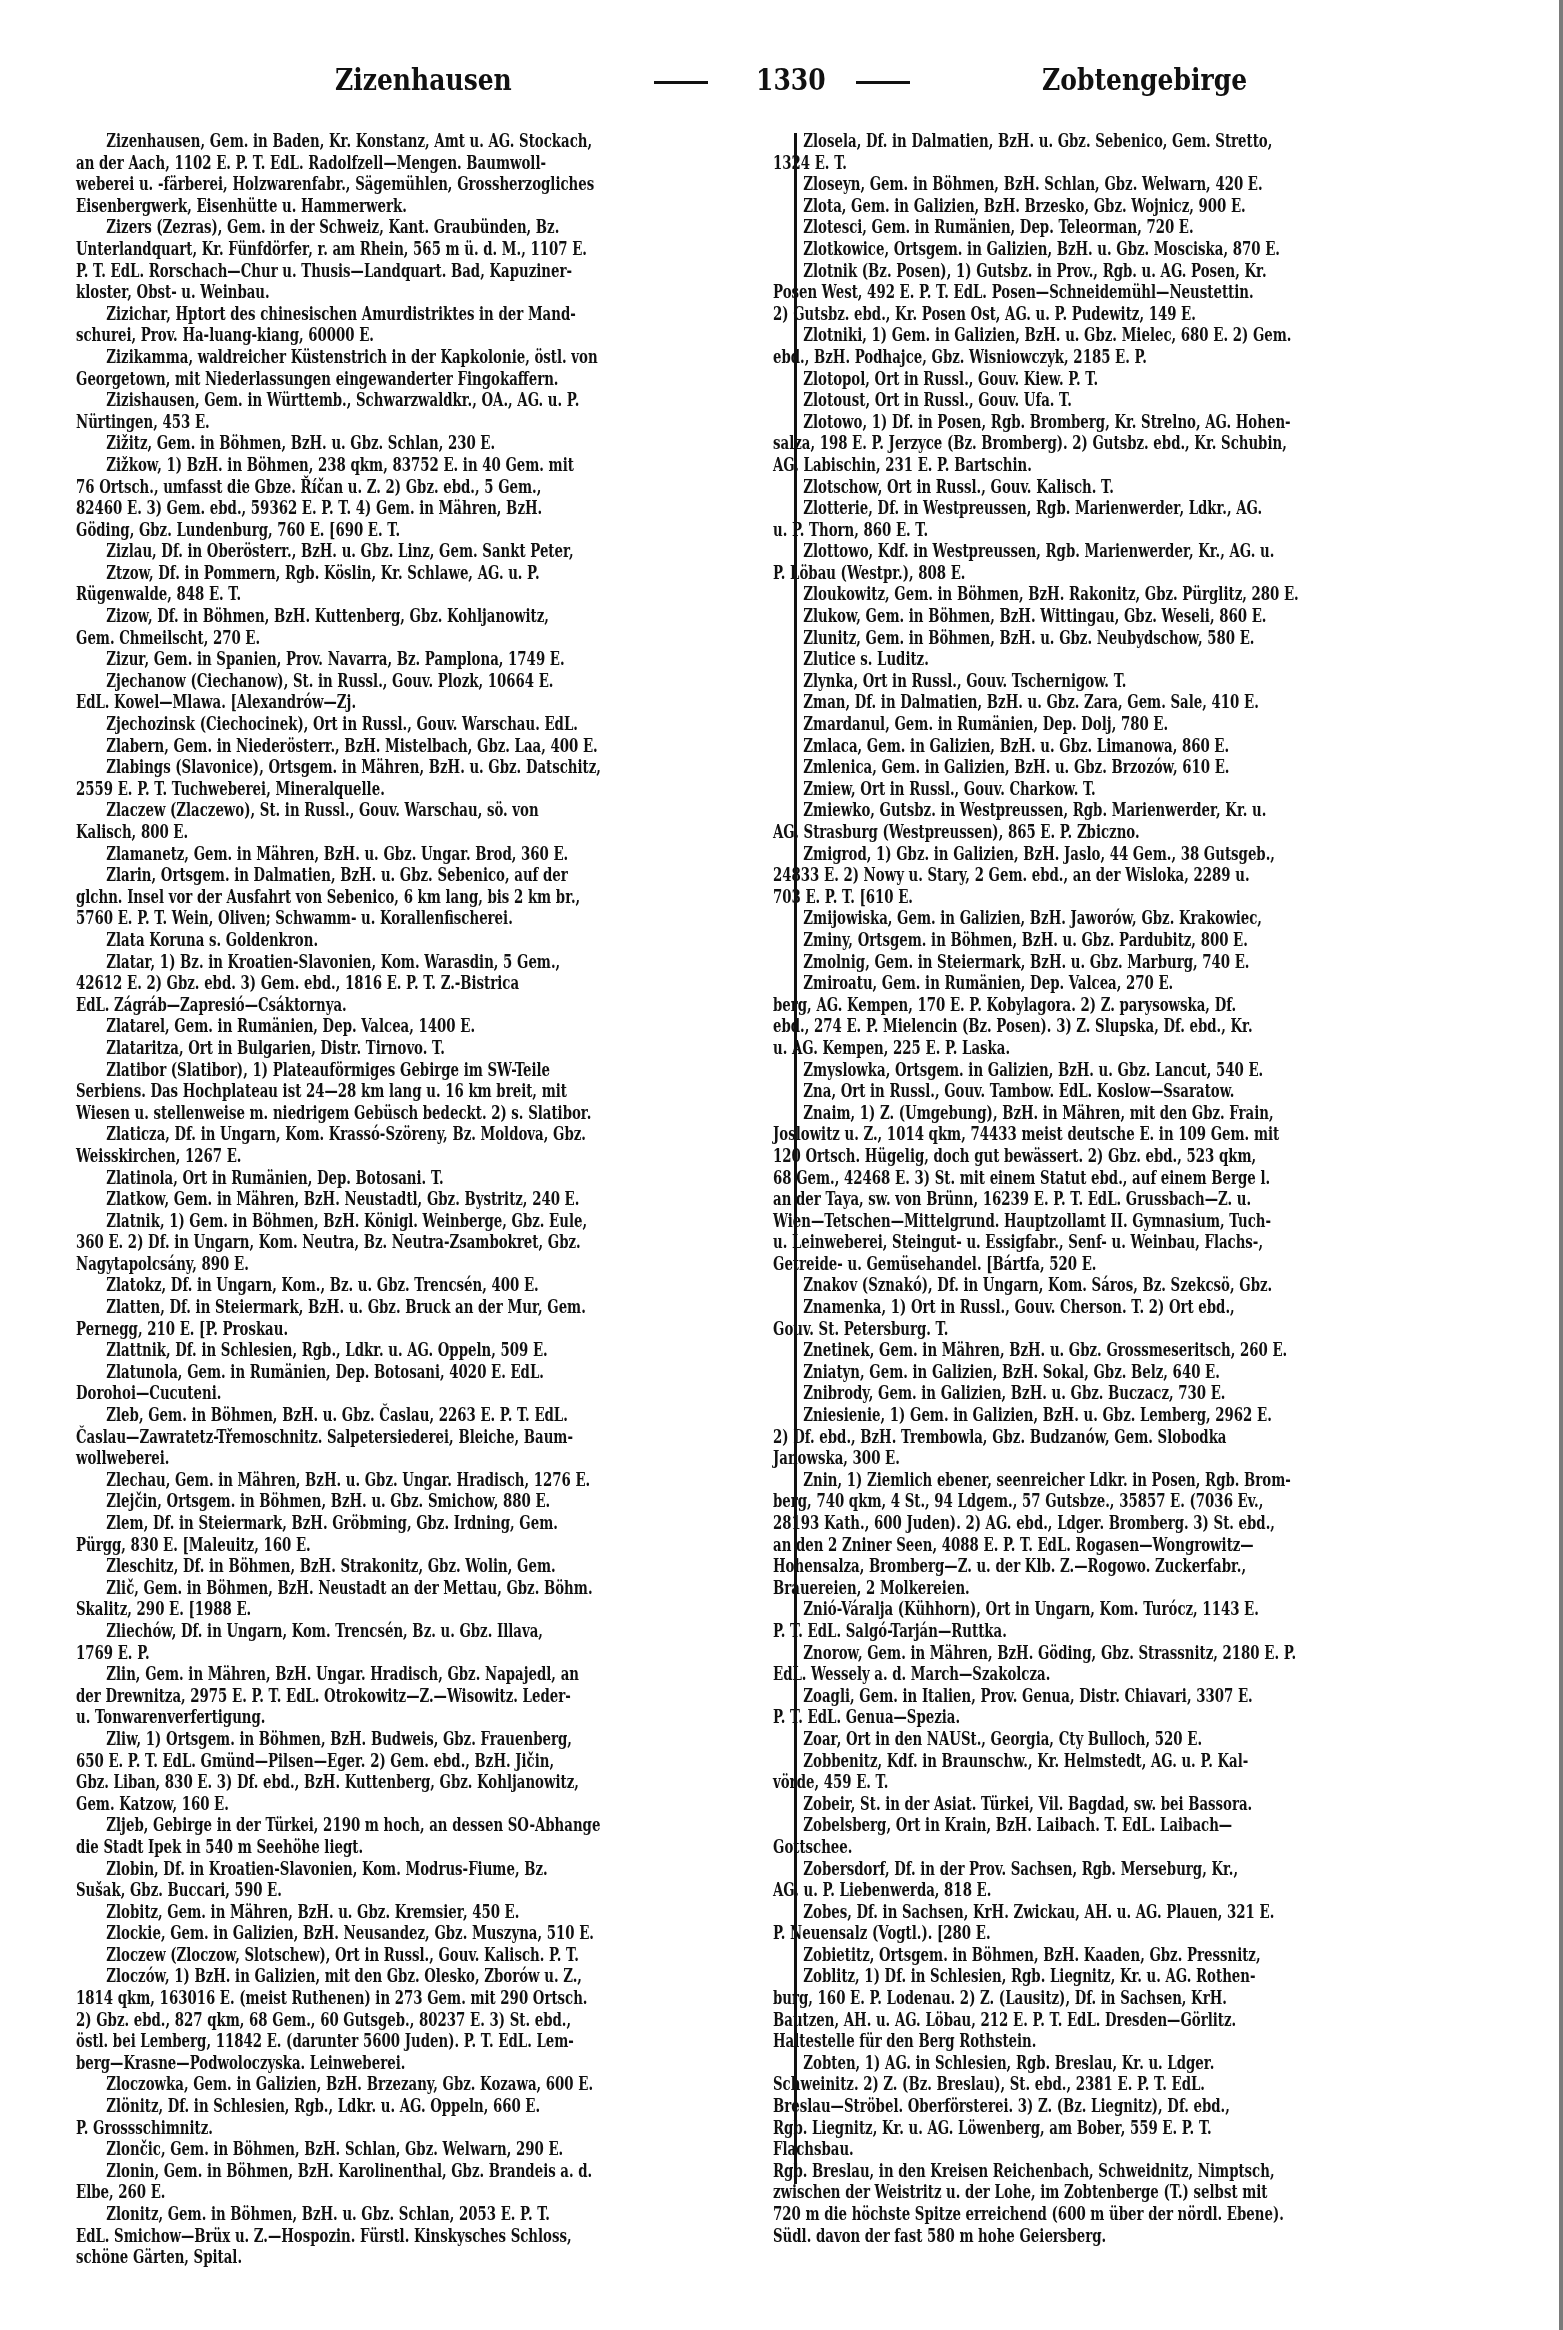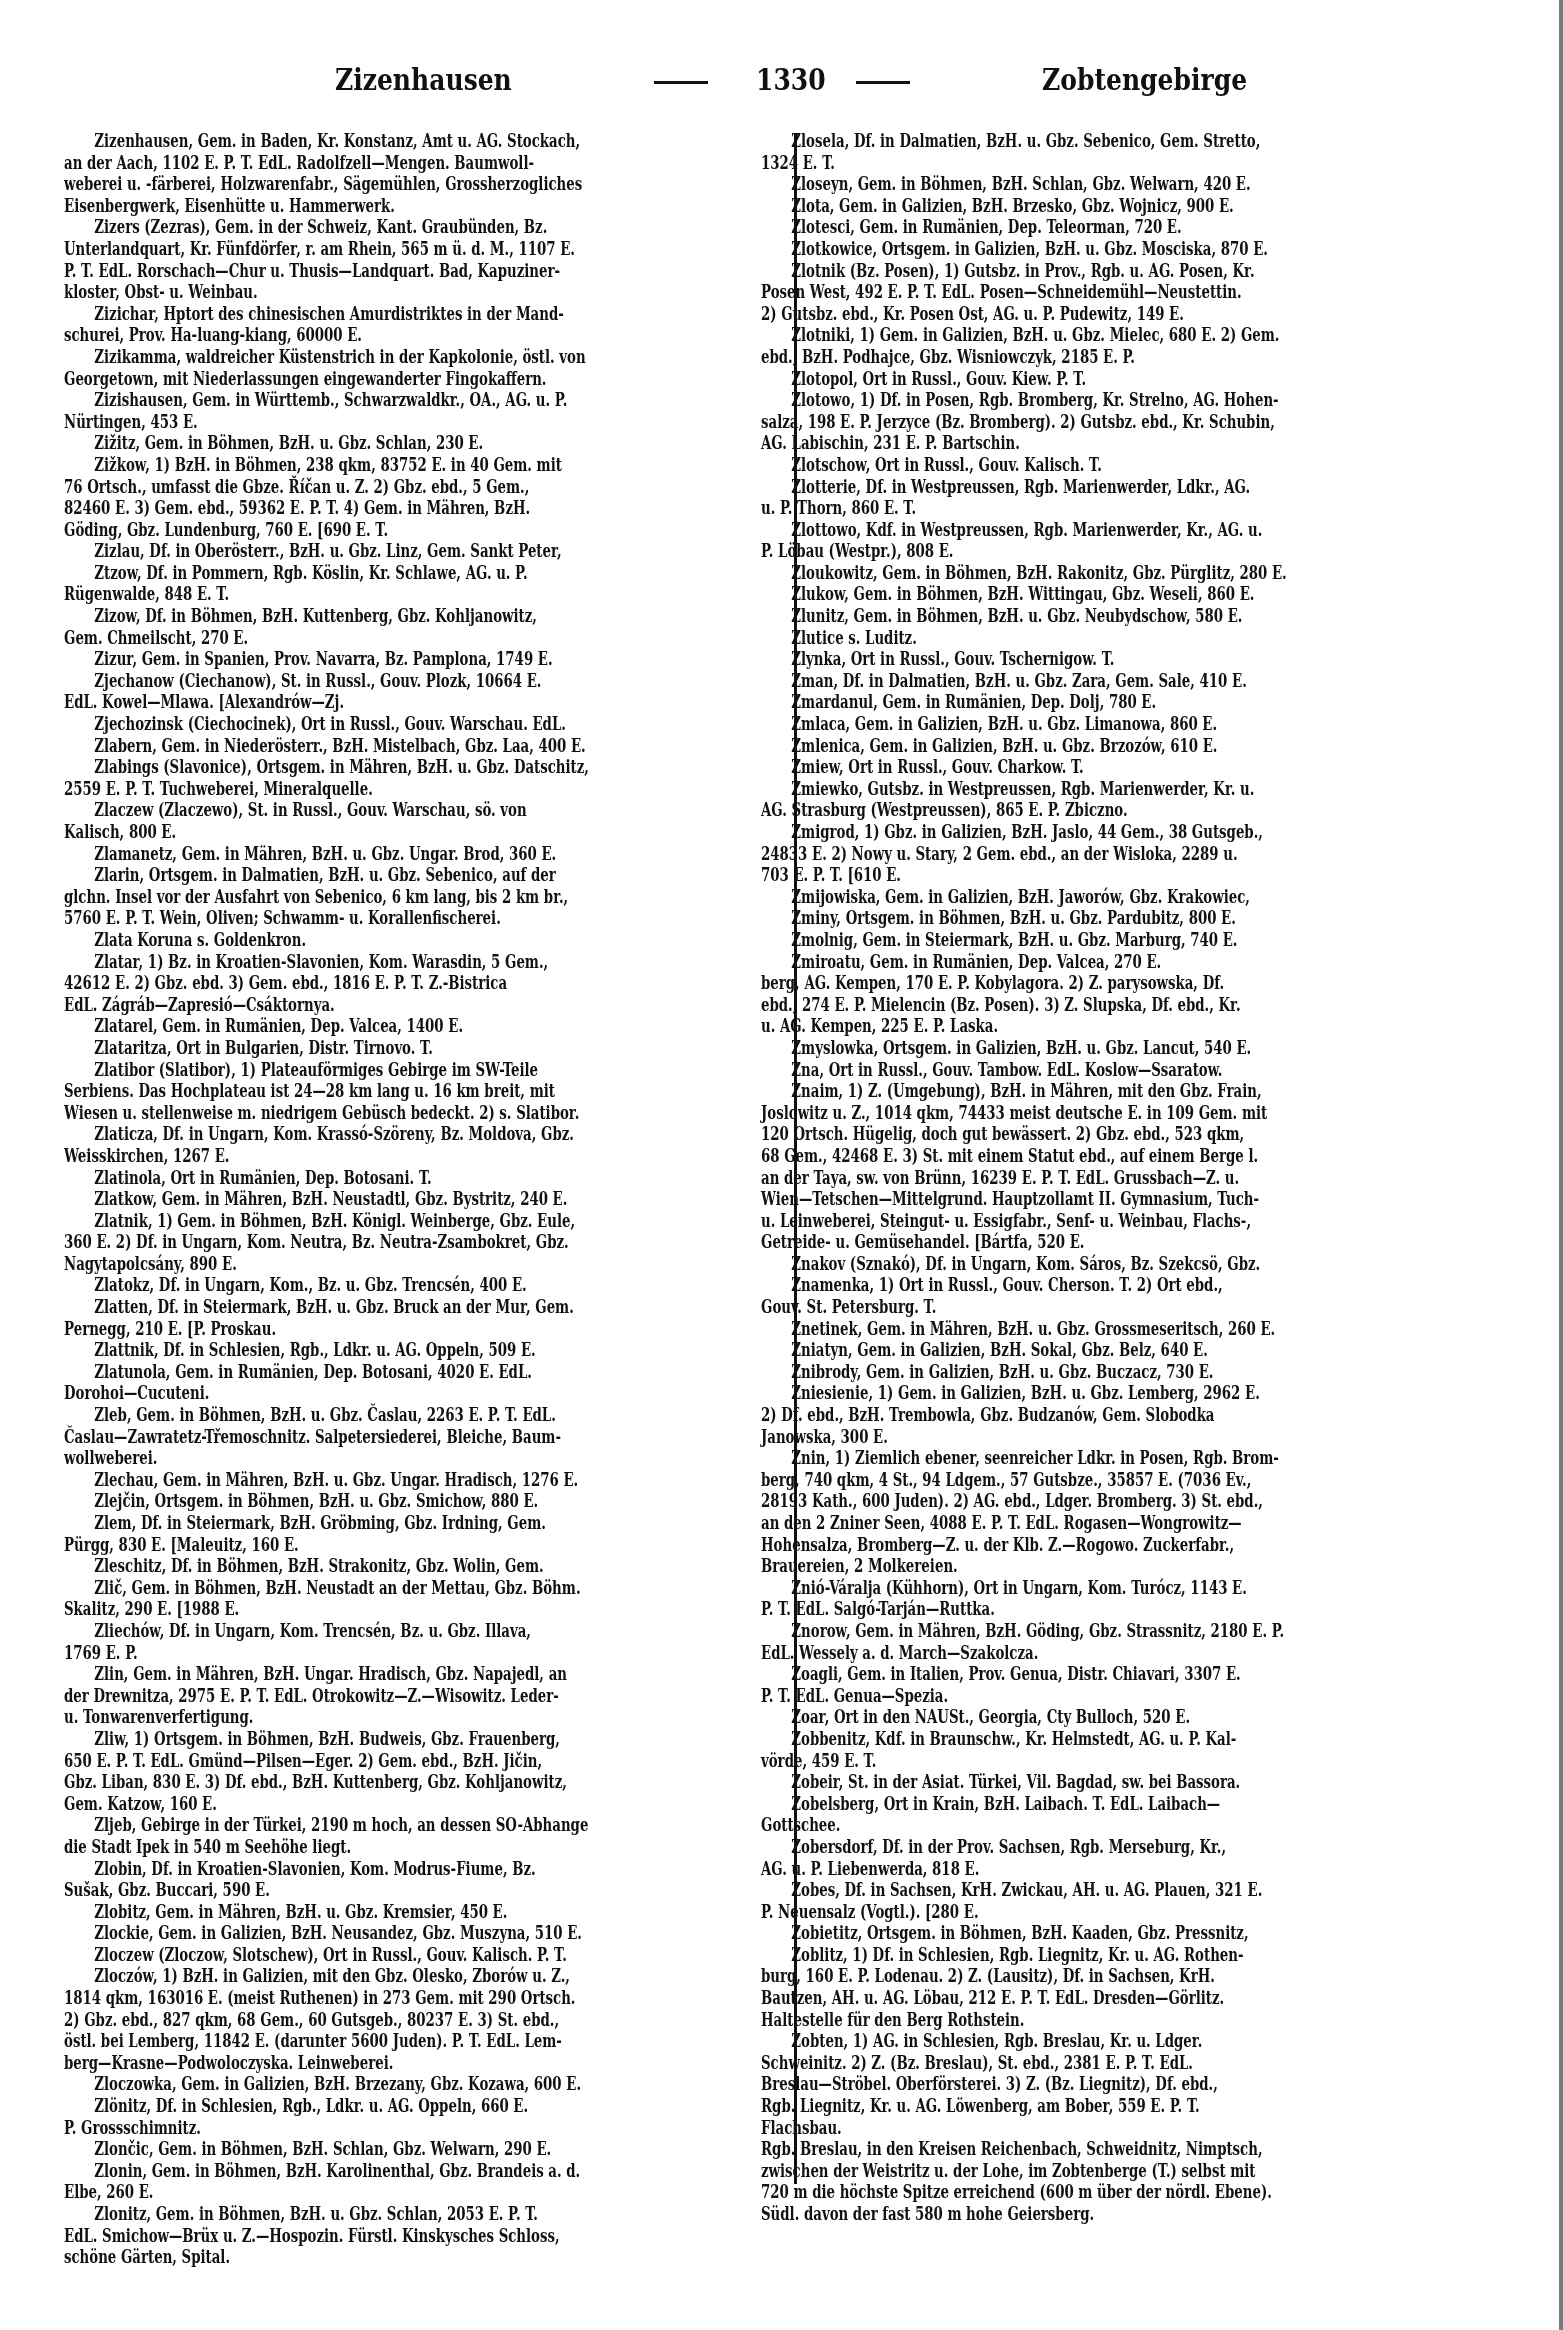--- a/index.html
+++ b/index.html
@@ -10,21 +10,21 @@
   .hdr-left { position: absolute; left: 335px; top: 0; font-size: 30.5px; font-weight: bold; letter-spacing: 0px;
               transform: scaleX(0.82); transform-origin: left top; }
   .hdr-page { position: absolute; left: 756px; top: 0; font-size: 30.5px; font-weight: bold;
               transform: scaleX(0.82); transform-origin: left top; }
   .hdr-right { position: absolute; left: 1042px; top: 0; font-size: 30.5px; font-weight: bold;
                transform: scaleX(0.82); transform-origin: left top; }
   .hdr-dash { position: absolute; top: 20px; height: 3.3px; background: #111; }
   .dash-l { left: 654px; width: 54px; }
   .dash-r { left: 856px; width: 54px; }
 
-  .col { position: absolute; top: 130px; }
+  .col { position: absolute; top: 130px; margin-left: 12px; }
   .col-left { left: 64px; width: 720px; }
   .col-right { left: 761px; width: 718px; }
   .rule { position: absolute; left: 794px; top: 133px; width: 2.7px; height: 2051px; background: #111; }
   .rule-r { position: absolute; left: 1559px; top: 0; width: 4.6px; height: 2330px; background: #222; opacity: 0.6; }
 
   .line { position: relative; height: 21.6px; line-height: 21.6px; font-size: 18px; font-weight: bold;
           white-space: nowrap; overflow: visible; }
   .line .txt { display: inline-block; transform-origin: left center; transform: scaleX(0.74); }
   .line.indent .txt { padding-left: 41px; }
 </style>
@@ -148,20 +148,21 @@
       <div class="line indent"><span class="txt">Zloseyn, Gem. in Böhmen, BzH. Schlan, Gbz. Welwarn, 420 E.</span></div>
       <div class="line indent"><span class="txt">Zlota, Gem. in Galizien, BzH. Brzesko, Gbz. Wojnicz, 900 E.</span></div>
       <div class="line indent"><span class="txt">Zlotesci, Gem. in Rumänien, Dep. Teleorman, 720 E.</span></div>
       <div class="line indent"><span class="txt">Zlotkowice, Ortsgem. in Galizien, BzH. u. Gbz. Mosciska, 870 E.</span></div>
       <div class="line indent"><span class="txt">Zlotnik (Bz. Posen), 1) Gutsbz. in Prov., Rgb. u. AG. Posen, Kr.</span></div>
       <div class="line"><span class="txt">Posen West, 492 E. P. T. EdL. Posen—Schneidemühl—Neustettin.</span></div>
       <div class="line"><span class="txt">2) Gutsbz. ebd., Kr. Posen Ost, AG. u. P. Pudewitz, 149 E.</span></div>
       <div class="line indent"><span class="txt">Zlotniki, 1) Gem. in Galizien, BzH. u. Gbz. Mielec, 680 E. 2) Gem.</span></div>
       <div class="line"><span class="txt">ebd., BzH. Podhajce, Gbz. Wisniowczyk, 2185 E. P.</span></div>
       <div class="line indent"><span class="txt">Zlotopol, Ort in Russl., Gouv. Kiew. P. T.</span></div>
+      <div class="line indent"><span class="txt">Zlotoust, Ort in Russl., Gouv. Ufa. T.</span></div>
       <div class="line indent"><span class="txt">Zlotowo, 1) Df. in Posen, Rgb. Bromberg, Kr. Strelno, AG. Hohen-</span></div>
       <div class="line"><span class="txt">salza, 198 E. P. Jerzyce (Bz. Bromberg). 2) Gutsbz. ebd., Kr. Schubin,</span></div>
       <div class="line"><span class="txt">AG. Labischin, 231 E. P. Bartschin.</span></div>
       <div class="line indent"><span class="txt">Zlotschow, Ort in Russl., Gouv. Kalisch. T.</span></div>
       <div class="line indent"><span class="txt">Zlotterie, Df. in Westpreussen, Rgb. Marienwerder, Ldkr., AG.</span></div>
       <div class="line"><span class="txt">u. P. Thorn, 860 E. T.</span></div>
       <div class="line indent"><span class="txt">Zlottowo, Kdf. in Westpreussen, Rgb. Marienwerder, Kr., AG. u.</span></div>
       <div class="line"><span class="txt">P. Löbau (Westpr.), 808 E.</span></div>
       <div class="line indent"><span class="txt">Zloukowitz, Gem. in Böhmen, BzH. Rakonitz, Gbz. Pürglitz, 280 E.</span></div>
       <div class="line indent"><span class="txt">Zlukow, Gem. in Böhmen, BzH. Wittingau, Gbz. Weseli, 860 E.</span></div>

